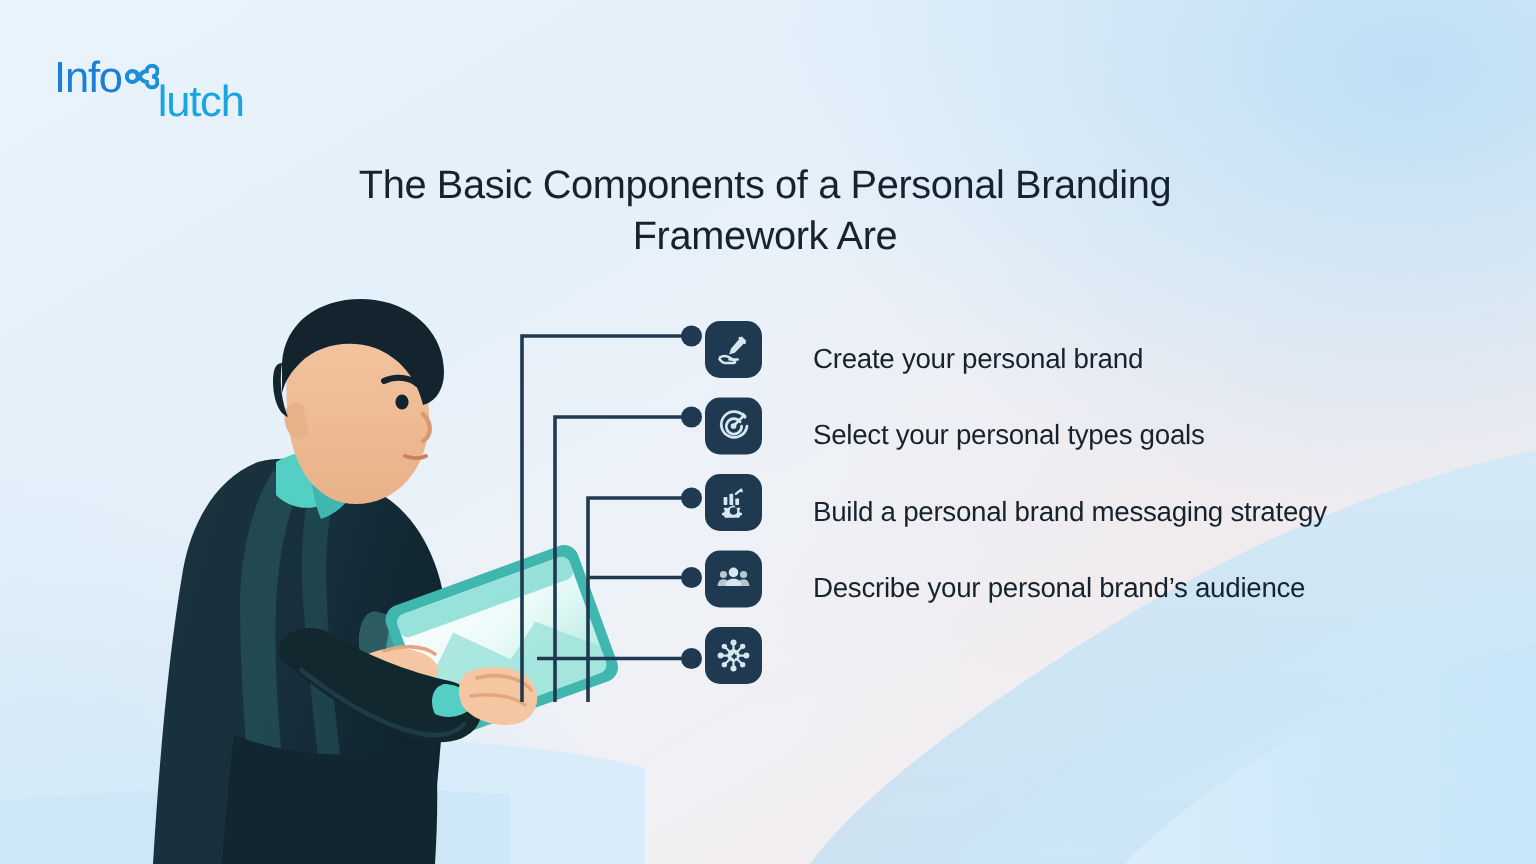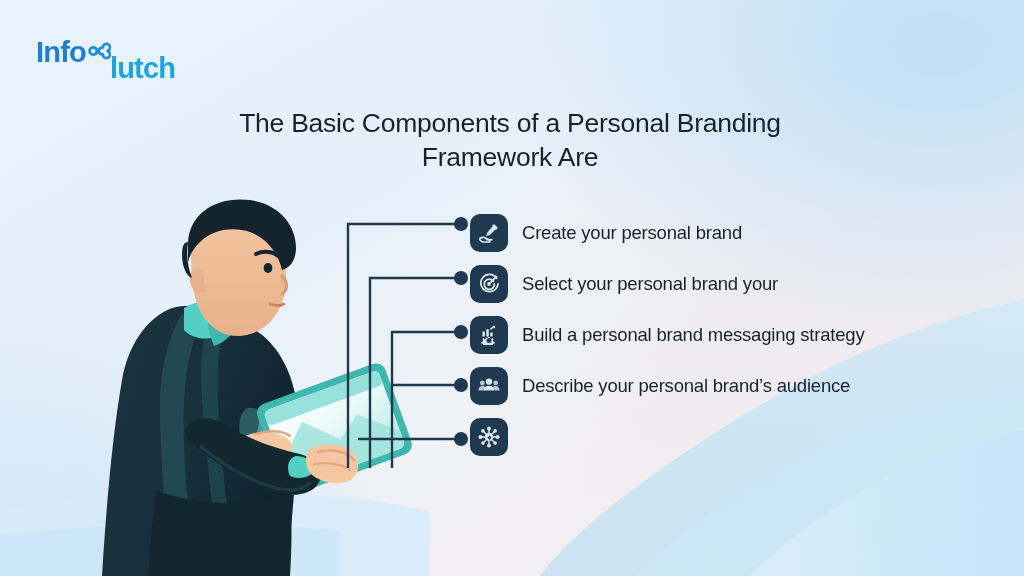--- a/index.html
+++ b/index.html
@@ -22,21 +22,21 @@
     overflow:hidden;
   }
 
   
   .bgwaves { position:absolute; inset:0; width:100%; height:100%; pointer-events:none; }
 
   
   #logo {
     position:absolute; left:36px; top:22px;
     display:flex; align-items:center;
-    font-size:29px; font-weight:700; letter-spacing:-0.8px;
+    font-size:29px; font-weight:400; letter-spacing:-0.8px;
     line-height:1;
     white-space:nowrap;
   }
   #logo .w1 { color:#1b7fd4; }
   #logo .w2 { color:#1ba5e0;margin-top:32px; }
   #logo .inf { display:inline-block; margin:0 -1px; transform:translateY(1px); }
 
   
   #title {
     position:absolute; left:180px; top:106px; width:660px;
@@ -47,21 +47,21 @@
   }
 
   
   #illustration { position:absolute; left:60px; top:190px; width:400px; height:386px; }
 
   
   #connectors { position:absolute; left:330px; top:200px; width:160px; height:290px; }
 
   
   #list { position:absolute; left:470px; top:214px; width:540px; }
-  .row { display:flex; align-items:flex-start; margin-bottom:13px; }
+  .row { display:flex; align-items:flex-end; margin-bottom:13px;gap:20px; }
   .row:last-child { margin-bottom:0; }
 
   .badge {
     flex:0 0 auto;
     width:38px; height:38px; border-radius:10px;
     background:#1f3a50;
     display:flex; align-items:center; justify-content:center;
     margin-top:0px;
   }
   .badge svg { display:block; }
@@ -233,21 +233,21 @@
     <div class="row">
       <div class="badge">
         <svg width="24" height="24" viewBox="0 0 24 24" fill="none" stroke="#d7e7f2" stroke-width="1.8" stroke-linecap="round" stroke-linejoin="round">
           <path d="M19.6 6.2 A8.6 8.6 0 1 0 21 12"></path>
           <path d="M16.4 9.2 A5.1 5.1 0 1 0 17.4 12"></path>
           <circle cx="12" cy="12" r="1.9" fill="#d7e7f2" stroke="none"></circle>
           <path d="M12 12 L18.4 5.6"></path>
           <path d="M18.4 5.6 L18.4 2.9 L21.1 5.6 Z" fill="#d7e7f2" stroke="none"></path>
         </svg>
       </div>
-      <div class="rowtext">Select your personal brand your</div>
+      <div class="rowtext">Select your personal types goals</div>
     </div>
 
     <div class="row">
       <div class="badge">
         <svg width="24" height="24" viewBox="0 0 24 24">
           <g fill="#d7e7f2">
             <rect x="5.4" y="8.4" width="2.5" height="5.2" rx="0.5"></rect>
             <rect x="9.3" y="6.2" width="2.5" height="7.4" rx="0.5"></rect>
             <rect x="13.2" y="9.4" width="2.5" height="4.2" rx="0.5"></rect>
           </g>

